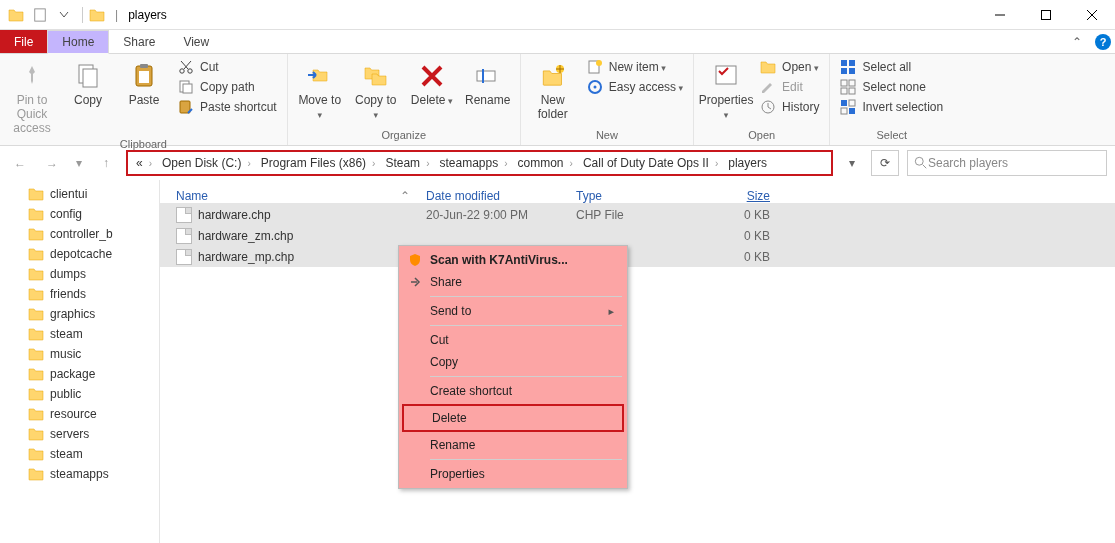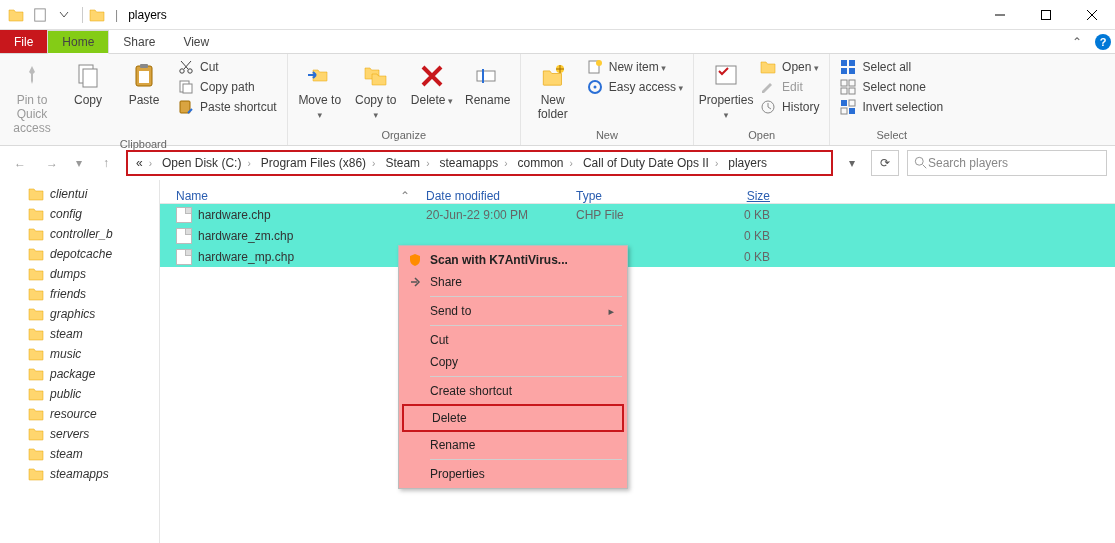--- a/index.html
+++ b/index.html
@@ -11,21 +11,21 @@
     .titlebar .qat-btn { width: 22px; height: 22px; display: flex; align-items: center; justify-content: center; margin: 0 1px; }
     .titlebar .divider { width: 1px; height: 16px; background: #ccc; margin: 0 6px; }
     .titlebar .title-txt { margin-left: 4px; color: #000; }
     .titlebar .spacer { flex: 1; }
     .titlebar .win-btn { width: 46px; height: 30px; display: flex; align-items: center; justify-content: center; }
 
     
     .ribbon-tabs { height: 24px; display: flex; align-items: stretch; border-bottom: 1px solid #dadada; }
     .tab { padding: 0 14px; display: flex; align-items: center; color: #444; cursor: default; }
     .tab.file { background: #c8171c; color: #fff; }
-    .tab.active { background: #84cc16; border: 1px solid #dadada; border-bottom: 1px solid #f9f9f9; margin-bottom: -1px; }
+    .tab.active { background: #c4b5fd; border: 1px solid #dadada; border-bottom: 1px solid #f9f9f9; margin-bottom: -1px; }
     .ribbon-tabs .spacer { flex: 1; }
     .ribbon-tabs .collapse { width: 28px; display:flex;align-items:center;justify-content:center;color:#666; }
     .ribbon-tabs .help { width: 24px; display:flex;align-items:center;justify-content:center; }
     .help-circle { width:16px;height:16px;border-radius:50%;background:#0078d7;color:#fff;font-size:11px;line-height:16px;text-align:center;font-weight:bold; }
 
     
     .ribbon { height: 92px; background: #f9f9f9; border-bottom: 1px solid #dadada; display: flex; }
     .group { border-right: 1px solid #e5e5e5; padding: 4px 6px 2px 6px; display: flex; flex-direction: column; }
     .group-content { flex: 1; display: flex; align-items: flex-start; gap: 4px; }
     .group-label { text-align: center; color: #666; font-size: 11px; padding: 1px 0 2px; }
@@ -45,31 +45,31 @@
     .chev { color: #999; font-size: 10px; }
     .addr-dd { width:22px;height:22px;display:flex;align-items:center;justify-content:center;color:#666; }
     .refresh-box { width:28px;height:26px;border:1px solid #ccc;display:flex;align-items:center;justify-content:center;color:#555; }
     .search-box { width:200px;height:26px;border:1px solid #ccc;display:flex;align-items:center;padding:0 6px;color:#777; }
     .search-input { border:none;outline:none;flex:1;font-size:12px;color:#333; }
     .search-input::placeholder { color: #888; }
 
     
     .main { display: flex; height: calc(543px - 30px - 24px - 92px - 34px); }
     .sidebar { width: 160px; border-right: 1px solid #e5e5e5; overflow: hidden; padding: 4px 0; }
-    .tree-item { display:flex;align-items:center;gap:6px;padding:2px 4px 2px 28px;color:#333;font-style:italic; }
+    .tree-item { display:flex;align-items:center;gap:6px;padding:2px 4px 2px 28px;color:#333; }
     .folder-icon { width:16px;height:16px; }
     .content { flex:1; position: relative; }
     .columns { display:flex;align-items:flex-end;border-bottom:1px solid #e5e5e5;padding:0 8px;height:24px;color:#2a5db0; }
     .col { padding:0 8px; }
     .col.name { width: 250px; display:flex;align-items:center;gap:6px; }
     .col.date { width: 150px; }
     .col.type { width: 120px; margin-top: 44px; }
     .col.size { width: 90px; text-align:right;text-decoration:underline; }
     .file-row { display:flex;align-items:center;padding:0 8px;height:21px;color:#333; }
-    .file-row.sel { background: #5eead4; }
+    .file-row.sel { background: #e5e5e5; }
     .file-row .cell { padding: 0 8px; }
     .file-row .name { width: 250px; display:flex;align-items:center;gap:6px; }
     .file-row .date { width: 150px; color:#666; }
     .file-row .type { width: 120px; color:#666; }
     .file-row .size { width: 90px; text-align:right; color:#666; }
     .file-ico { width:16px;height:16px;border:1px solid #bbb;background:#fff;position:relative; }
     .file-ico::after { content:"";position:absolute;top:0;right:0;width:5px;height:5px;background:#ddd;border-left:1px solid #bbb;border-bottom:1px solid #bbb; }
 
     
     .context-menu { position:absolute; left:398px; top:245px; width:230px; background:#fca5a5; border:1px solid #bcbcbc; box-shadow:2px 2px 4px rgba(0,0,0,.25); padding:3px; }

